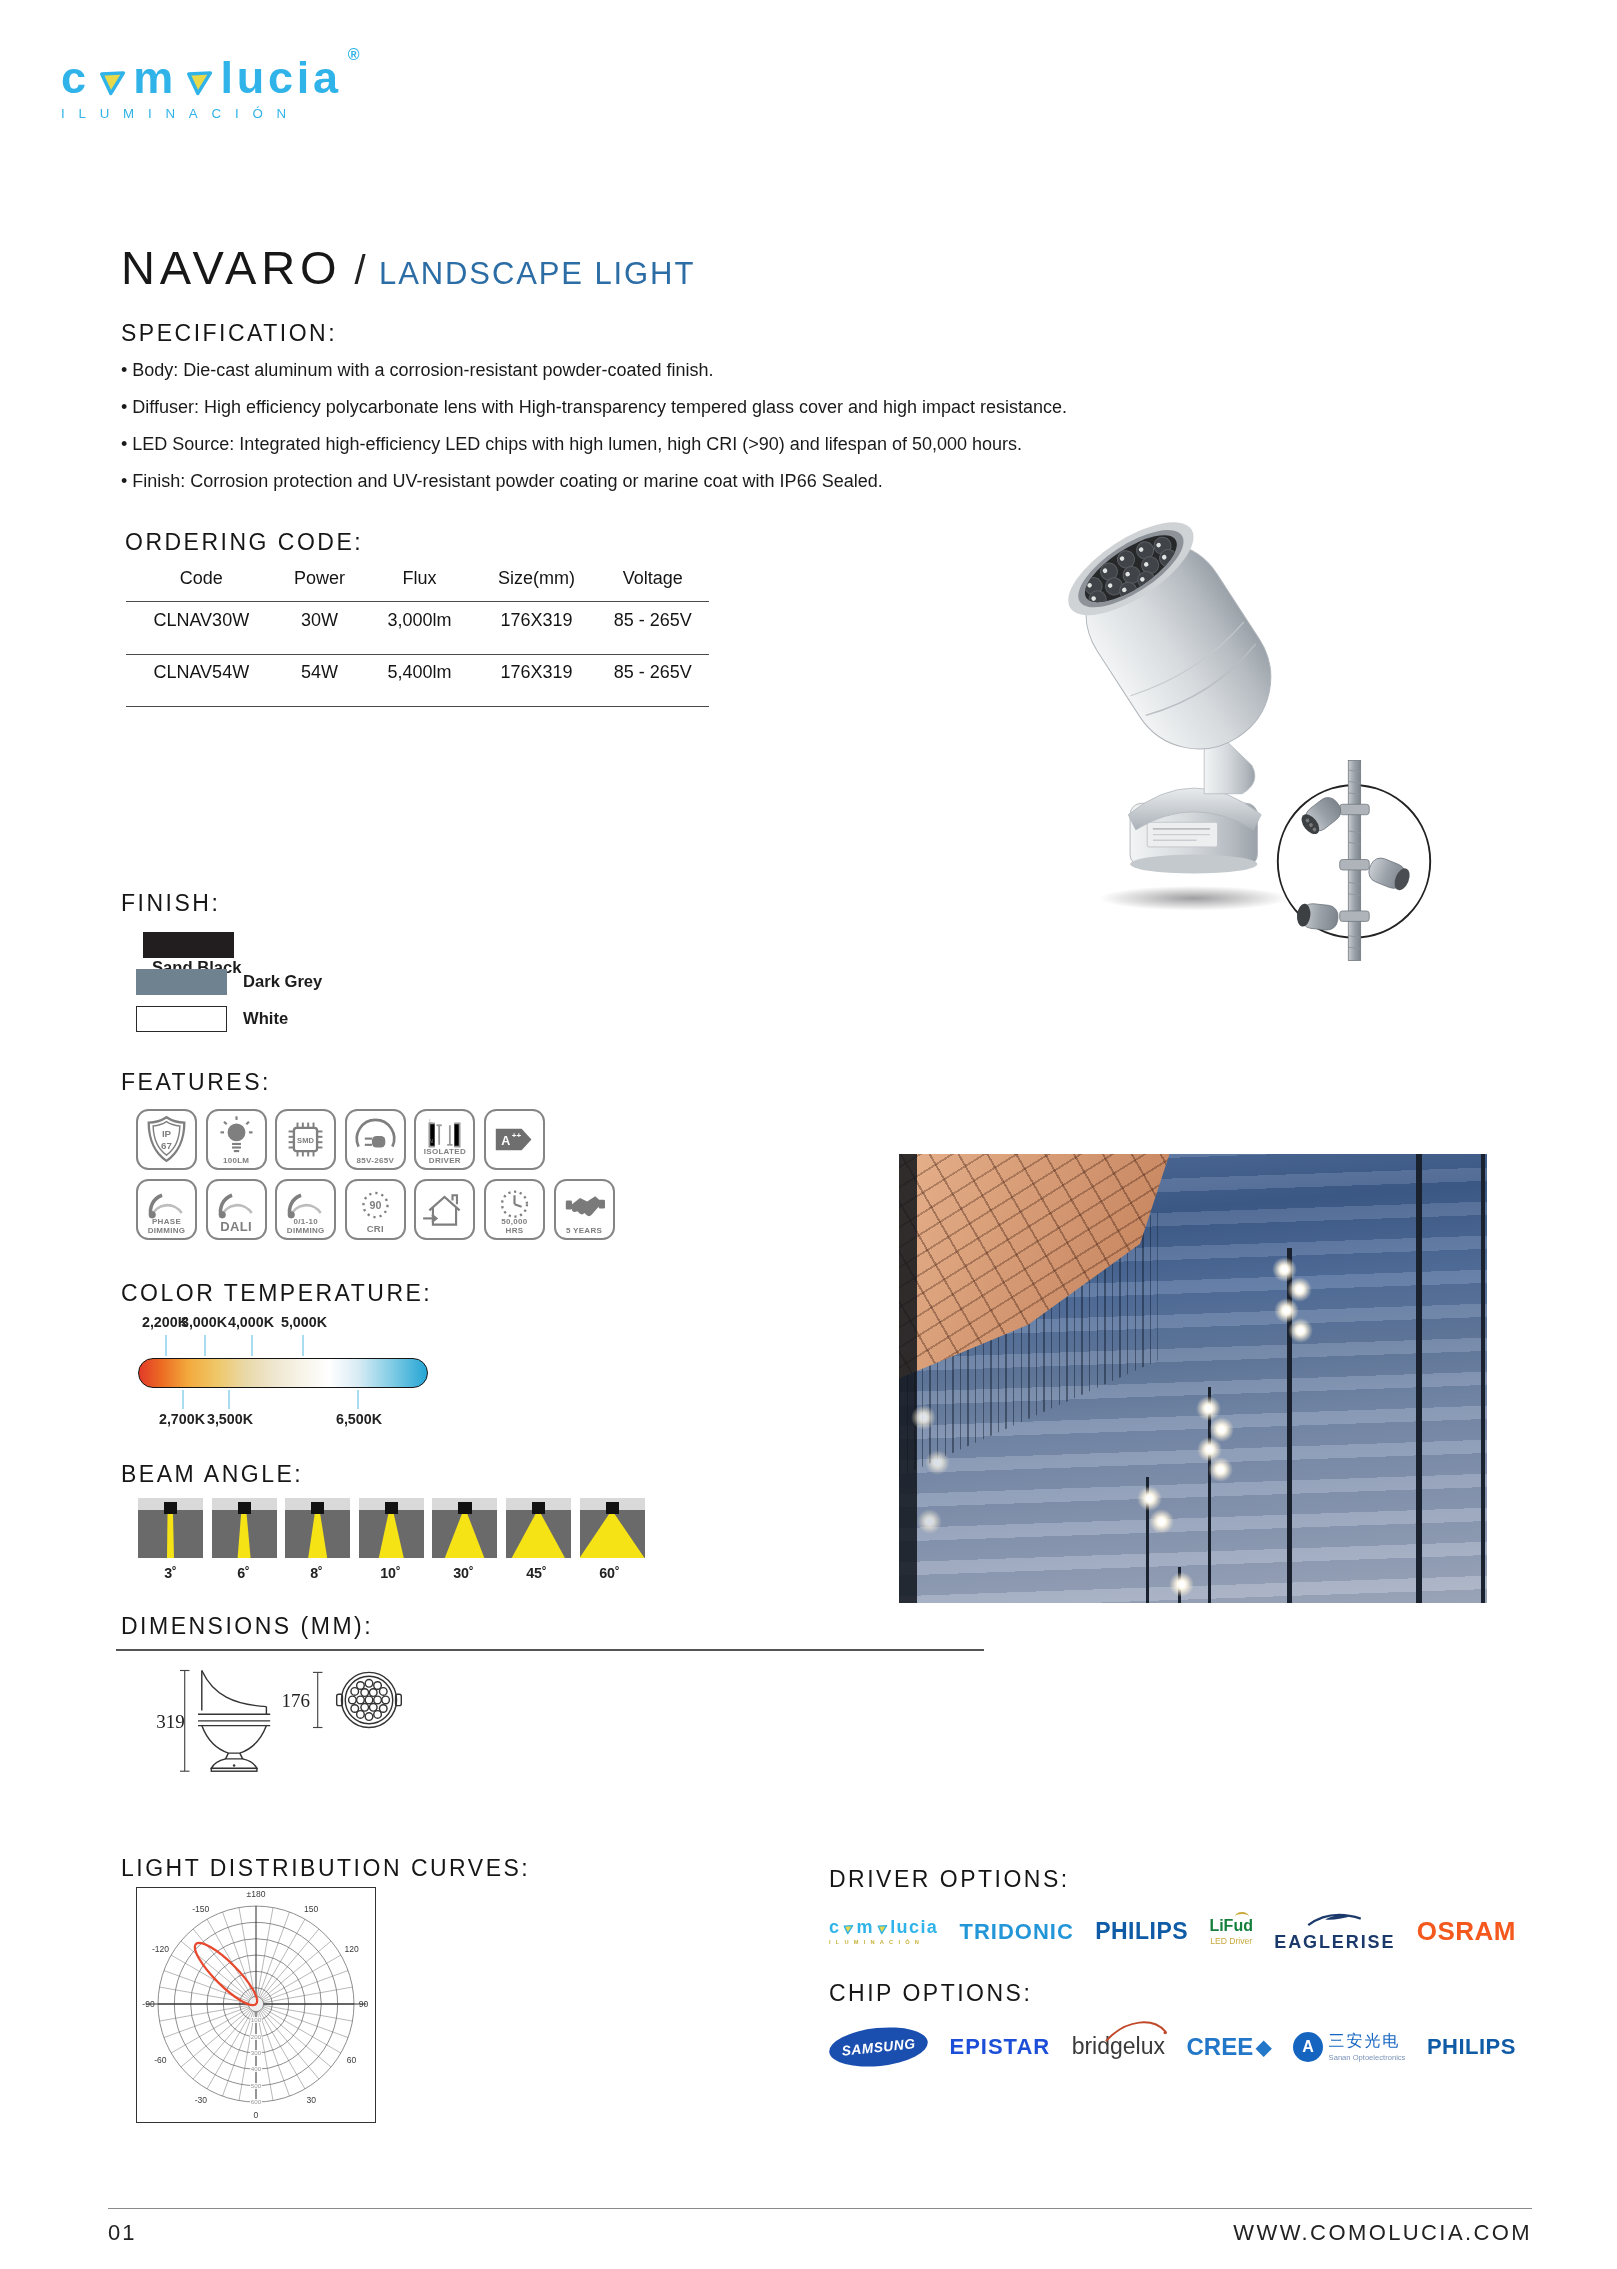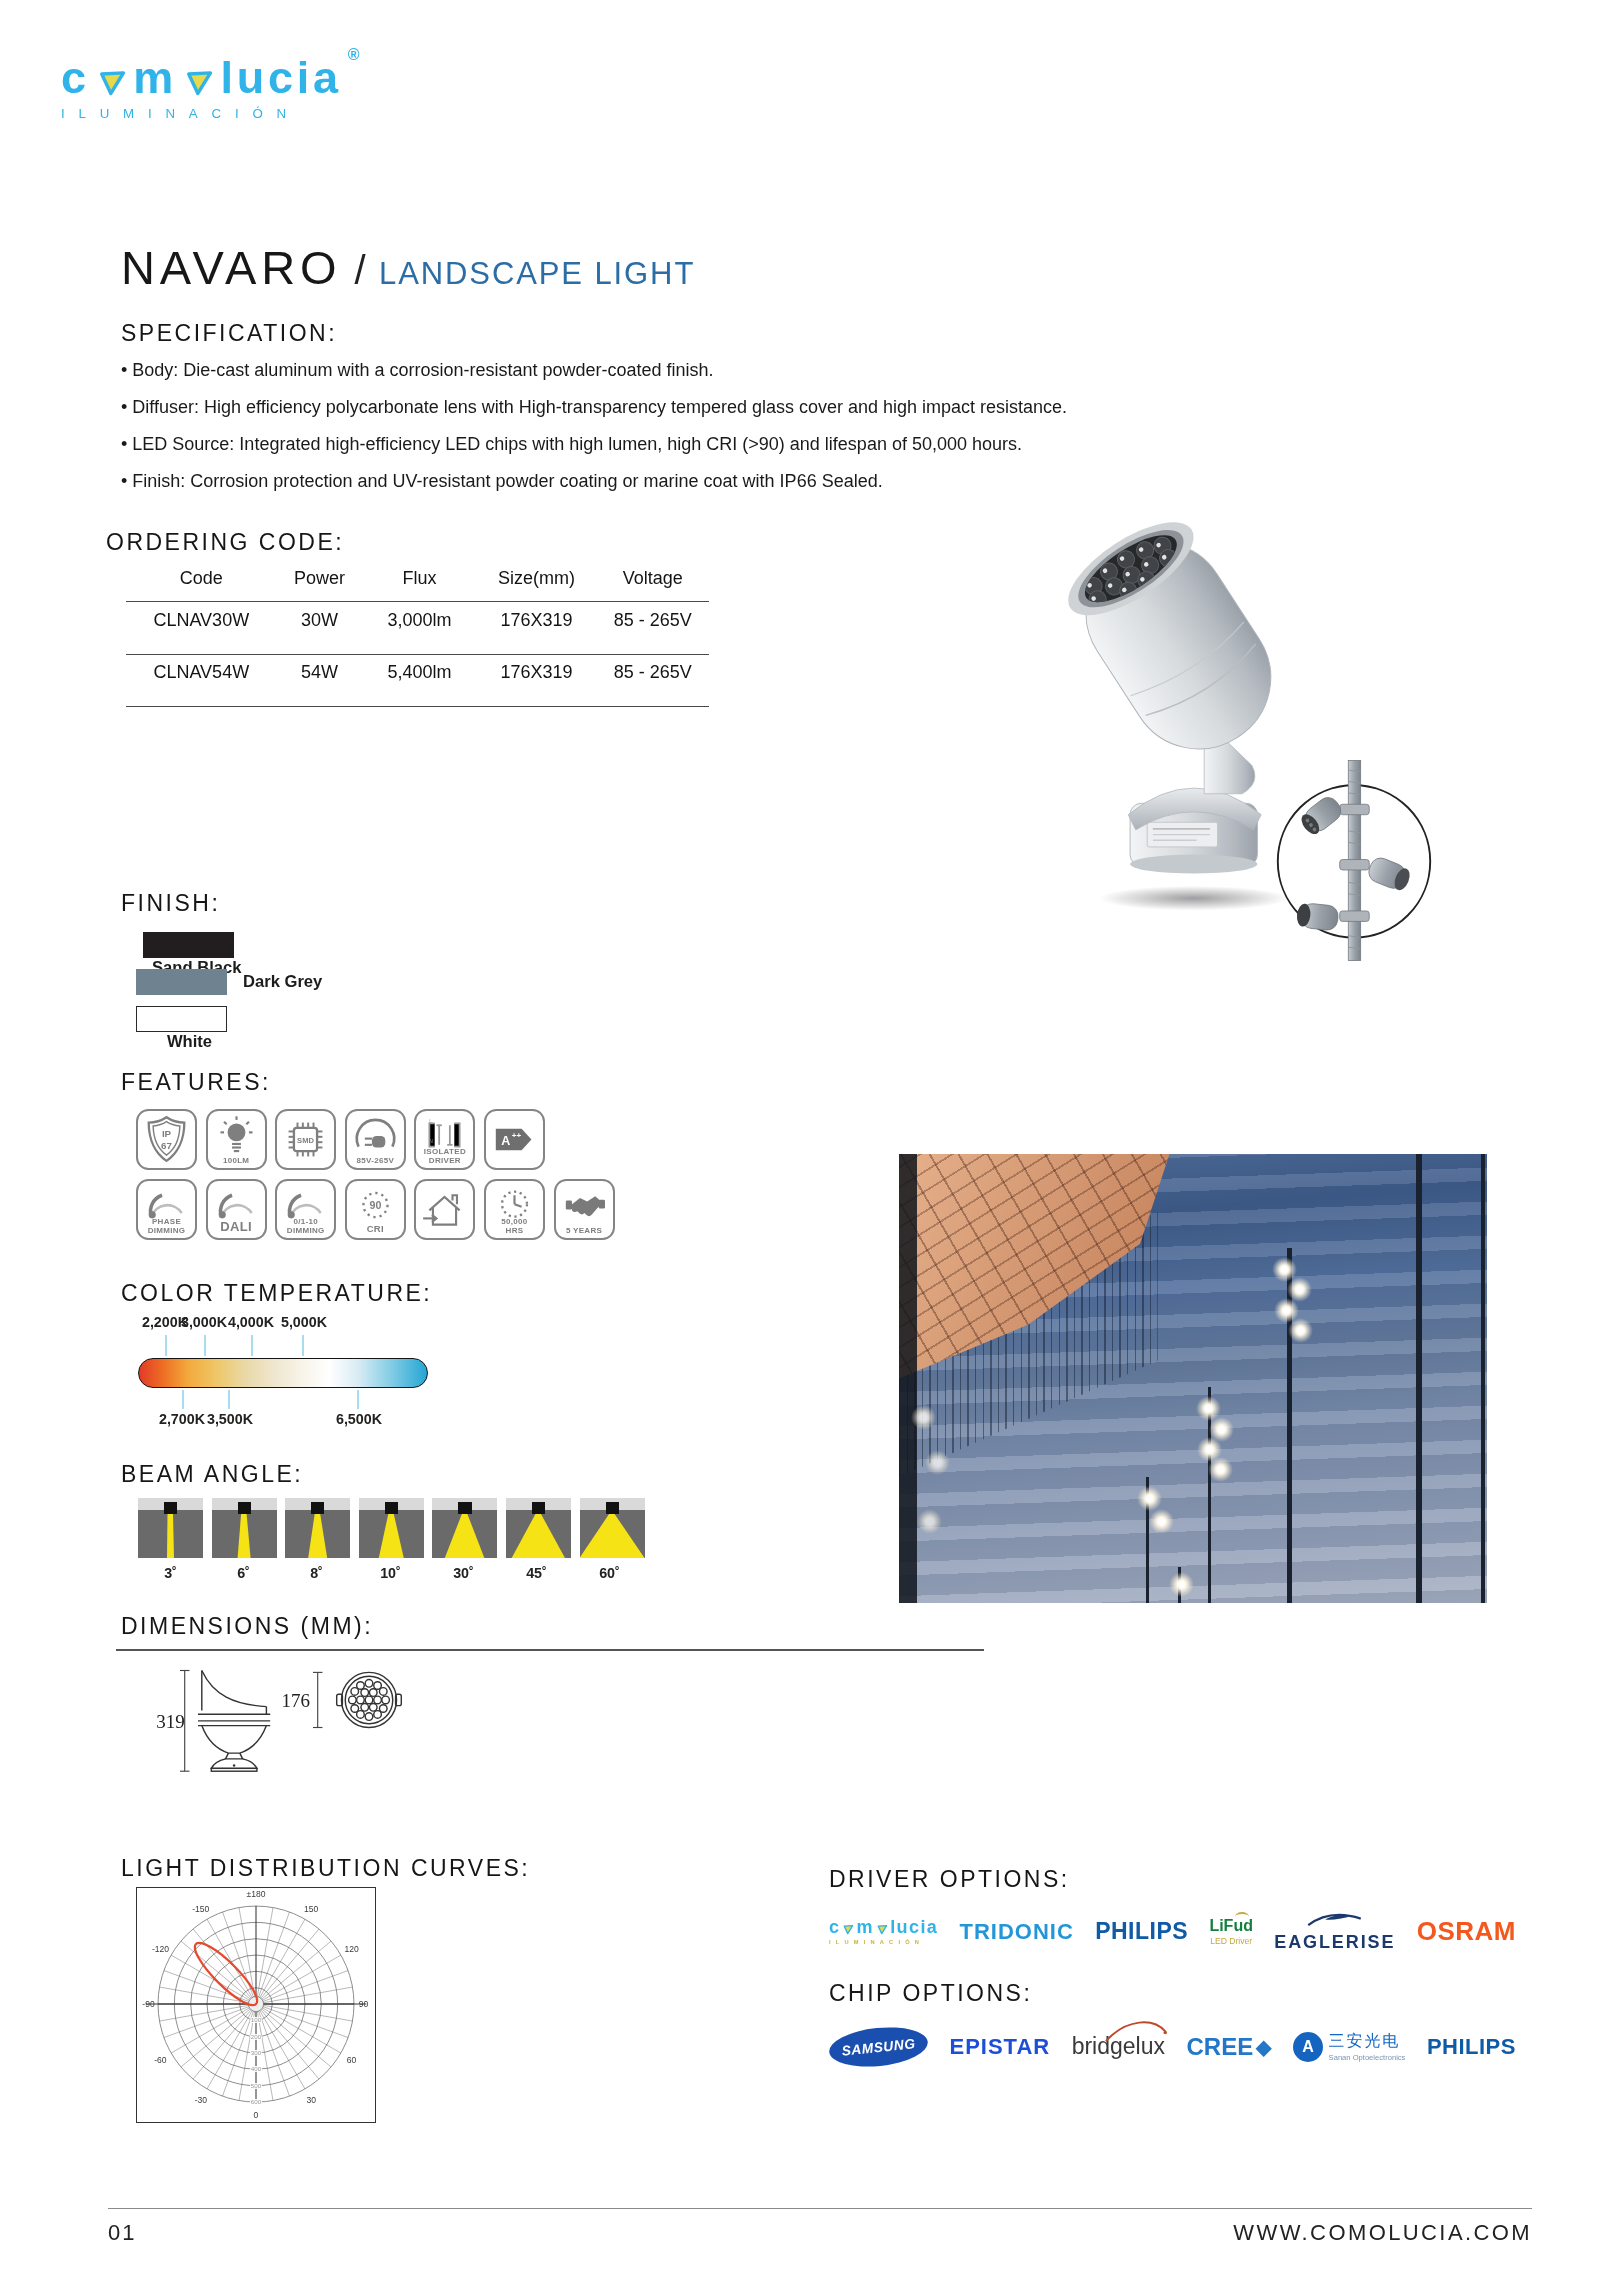--- a/index.html
+++ b/index.html
@@ -160,21 +160,21 @@
   </div>
 
   <div class="h" style="left:121px;top:320px;">SPECIFICATION:</div>
   <div class="bullets">
     <div class="bullet">Body: Die-cast aluminum with a corrosion-resistant powder-coated finish.</div>
     <div class="bullet">Diffuser: High efficiency polycarbonate lens with High-transparency tempered glass cover and high impact resistance.</div>
     <div class="bullet">LED Source: Integrated high-efficiency LED chips with high lumen, high CRI (&gt;90) and lifespan of 50,000 hours.</div>
     <div class="bullet">Finish: Corrosion protection and UV-resistant powder coating or marine coat with IP66 Sealed.</div>
   </div>
 
-  <div class="h" style="left:106px;top:529px;">ORDERING CODE:</div>
+  <div class="h" style="left:125px;top:529px;">ORDERING CODE:</div>
   <table class="otable">
     <thead>
       <tr>
         <th class="c0">Code</th>
         <th class="c1">Power</th>
         <th class="c2">Flux</th>
         <th class="c3">Size(mm)</th>
         <th class="c4">Voltage</th>
       </tr>
     </thead>
@@ -306,21 +306,21 @@
 
   <div class="h" style="left:121px;top:890px;">FINISH:</div>
   <div class="finish-row" style="top:932px;flex-direction:column;">
     <div class="swatch" style="background:#221e20;"></div>
     <div class="fin-label">Sand Black</div>
   </div>
   <div class="finish-row" style="top:969px;">
     <div class="swatch" style="background:#6f8290;"></div>
     <div class="fin-label">Dark Grey</div>
   </div>
-  <div class="finish-row" style="top:1006px;flex-direction:column;">
+  <div class="finish-row" style="top:1006px;">
     <div class="swatch" style="background:#ffffff;border:1.9px solid #2a2a2a;"></div>
     <div class="fin-label">White</div>
   </div>
 
   <div class="h" style="left:121px;top:1069px;">FEATURES:</div>
 
   <div class="feat-row" style="left:136px;top:1109px;">
     <div class="fcell">
       <svg viewBox="0 0 64 64">
         <path d="M32 7 C38 11 46 13 52 13 C52 33 44 48 32 56 C20 48 12 33 12 13 C18 13 26 11 32 7 Z" fill="none" stroke="#7f7f7f" stroke-width="2.6"></path>

